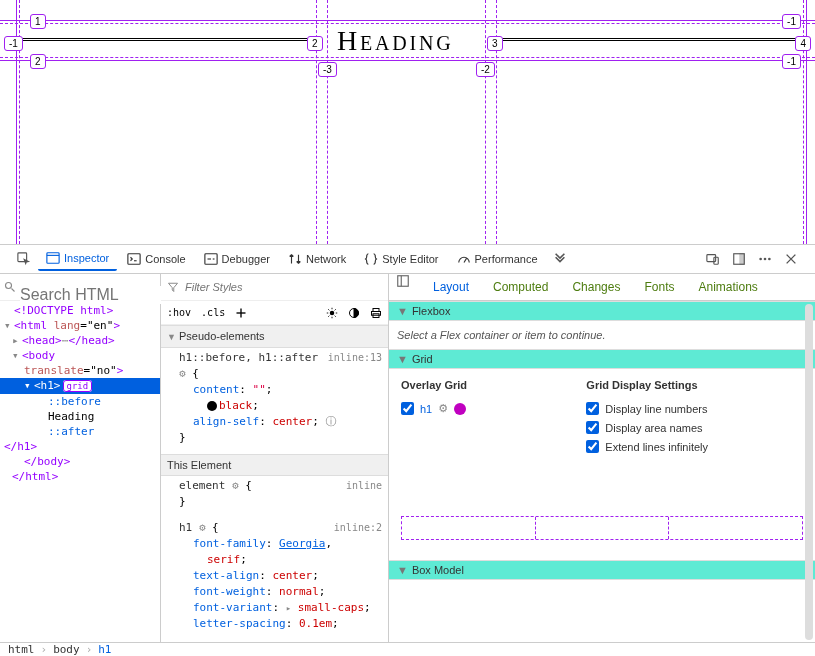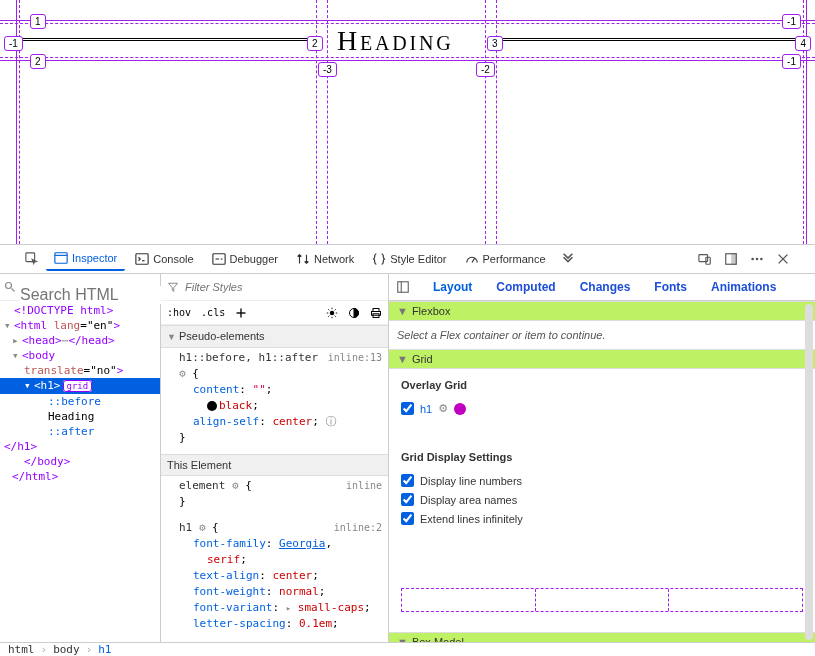--- a/index.html
+++ b/index.html
@@ -6,21 +6,21 @@
 html, body { width: 815px; height: 656px; overflow: hidden; font-family: -apple-system, BlinkMacSystemFont, "Segoe UI", sans-serif; font-size: 11px; background: #fff; }
 .viewport { height: 244px; position: relative; background: #fff; overflow: hidden; }
 .heading-display { position: absolute; left: 337px; top: 25px; font-family: Georgia, serif; font-variant: small-caps; letter-spacing: 0.1em; font-size: 28px; font-weight: normal; color: #000; }
 .grid-line-h { position: absolute; left: 0; right: 0; border-top: 1px dashed #a020f0; }
 .grid-line-h.solid { border-top: 1px solid #a020f0; }
 .grid-line-v { position: absolute; top: 0; bottom: 0; border-left: 1px dashed #a020f0; }
 .grid-line-v.solid { border-left: 1px solid #a020f0; }
 .grid-num { position: absolute; background: #fff; border: 1px solid #a020f0; border-radius: 3px; padding: 1px 4px; font-size: 10px; font-family: sans-serif; }
 .hr-line { position: absolute; border-top: 3px double #000; }
 .devtools { height: 412px; border-top: 1px solid #ccc; display: flex; flex-direction: column; background: #fff; }
-.toolbar { height: 29px; border-bottom: 1px solid #ccc; display: flex; align-items: center; padding: 0 20px; gap: 2px; }
+.toolbar { height: 29px; border-bottom: 1px solid #ccc; display: flex; align-items: center; padding: 0 12px; gap: 2px; }
 .tool-btn { display: flex; align-items: center; gap: 4px; padding: 4px 8px; font-size: 11px; color: #333; cursor: pointer; border-radius: 2px; }
 .tool-btn.active { color: #0060df; border-bottom: 2px solid #0060df; }
 .tool-btn .icon { width: 14px; height: 14px; display: inline-flex; align-items: center; justify-content: center; }
 .spacer { flex: 1; }
 .icon-btn { width: 24px; height: 24px; display: flex; align-items: center; justify-content: center; cursor: pointer; color: #555; }
 .panels { flex: 1; display: flex; min-height: 0; }
 .markup-panel { width: 161px; border-right: 1px solid #ccc; display: flex; flex-direction: column; }
 .search-bar { height: 27px; border-bottom: 1px solid #eee; display: flex; align-items: center; padding: 0 4px; gap: 4px; }
 .search-input { flex: 1; border: none; outline: none; font-size: 16px; color: #888; margin-top: 16px; }
 .tree { flex: 1; overflow: auto; font-family: Menlo, Consolas, monospace; font-size: 11px; line-height: 15px; padding: 2px 0; }
@@ -47,29 +47,29 @@
 .rule-info { float: right; color: #888; font-size: 10px; }
 .prop { padding-left: 14px; }
 .prop-name { color: #0060df; }
 .prop-val { color: #c00; }
 .prop-val.str { color: #d04; }
 .link { text-decoration: underline; color: #0060df; }
 .swatch { display: inline-block; width: 10px; height: 10px; border-radius: 50%; vertical-align: middle; margin-right: 2px; }
 .tri { color: #888; font-size: 9px; }
 .gear { color: #888; }
 .layout-panel { flex: 1; display: flex; flex-direction: column; position: relative; }
-.layout-tabs { height: 27px; border-bottom: 1px solid #ccc; display: flex; align-items: center; padding: 0 4px; gap: 16px; font-weight: bold; }
-.layout-tab { font-size: 12px; color: #1d4ed8; padding: 6px 4px; cursor: pointer; }
+.layout-tabs { height: 27px; border-bottom: 1px solid #ccc; display: flex; align-items: flex-start; padding: 0 4px; gap: 16px; }
+.layout-tab { font-size: 12px; color: #4d7c0f; padding: 6px 4px; cursor: pointer; }
 .layout-tab.active { color: #0060df; }
 .layout-tab-icon { width: 20px; display: flex; align-items: center; justify-content: center; color: #666; }
 .layout-body { flex: 1; overflow: auto; }
-.accordion-hdr { background: #bef264; border-top: 1px solid #ddd; border-bottom: 1px solid #ddd; padding: 3px 8px; font-size: 11px; color: #333; }
+.accordion-hdr { background: #5eead4; border-top: 1px solid #ddd; border-bottom: 1px solid #ddd; padding: 3px 8px; font-size: 11px; color: #333; }
 .accordion-hdr .tri2 { color: #777; margin-right: 4px; }
 .flex-msg { padding: 8px 8px; font-style: italic; color: #555; font-size: 11px; }
-.grid-section { display: flex; padding: 10px 12px; gap: 33px; flex-direction: column; }
+.grid-section { display: flex; padding: 10px 12px; gap: 12px; }
 .grid-col { flex: 1; }
 .grid-col h4 { font-size: 11px; font-weight: bold; color: #333; margin-bottom: 8px; }
 .check-row { display: flex; align-items: center; gap: 6px; padding: 3px 0; font-size: 11px; color: #333; }
 .check-row input { accent-color: #0060df; }
 .color-sw { width: 12px; height: 12px; border-radius: 50%; background: #c000c0; display: inline-block; }
 .grid-preview { margin: 50px 12px 20px; border: 1px dashed #a020f0; height: 24px; display: flex; }
 .grid-preview div { flex: 1; border-right: 1px dashed #a020f0; }
 .grid-preview div:last-child { border-right: none; }
 .breadcrumbs { height: 14px; border-top: 1px solid #ccc; display: flex; align-items: center; padding: 0 8px; font-family: Menlo, Consolas, monospace; font-size: 11px; color: #333; gap: 6px; }
 .breadcrumbs .sep { color: #aaa; }

